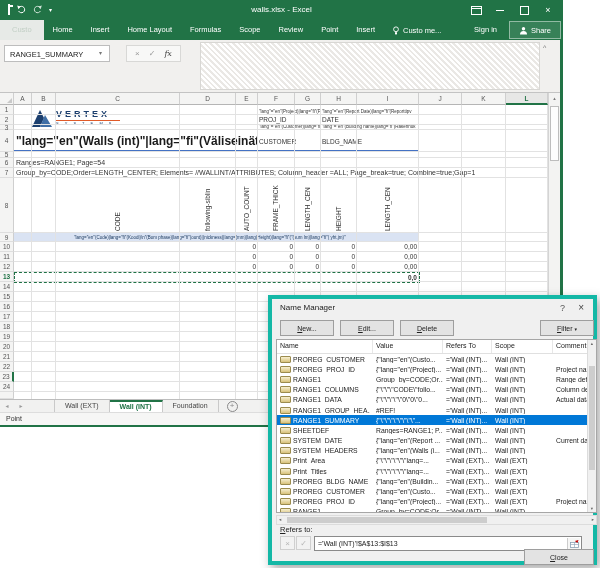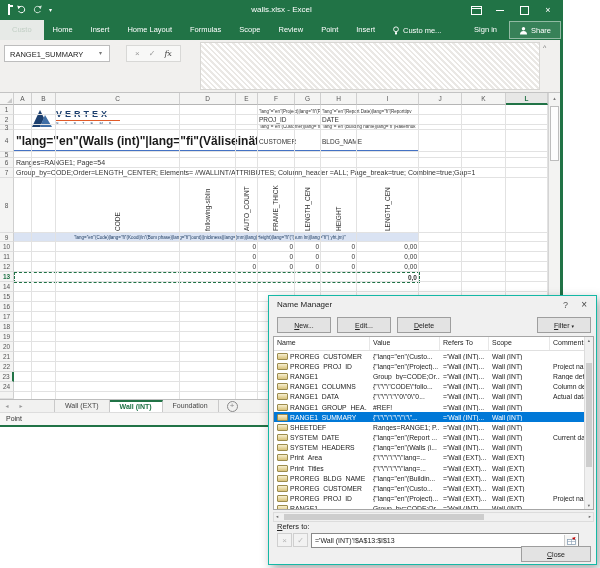--- a/index.html
+++ b/index.html
@@ -71,21 +71,21 @@
   
   #tabbar{position:absolute;left:0;top:399px;width:560px;height:13px;background:#f1f1f0;border-top:1px solid #bdbdbd;display:flex;align-items:stretch;box-sizing:border-box;}
   .tnav{width:14px;text-align:center;font-size:6px;color:#9a9a9a;line-height:12px;}
   #tabspacer{width:26px;border-right:1px solid #c9c9c9;}
   .sheettab{font-size:7px;color:#444;padding:0 10px;line-height:12px;border-right:1px solid #c9c9c9;white-space:nowrap;}
   .sheettab.active{background:#fff;color:#1e7145;font-weight:bold;border-top:2px solid #217346;line-height:10px;}
   #newsheet{width:9px;height:9px;border:1px solid #8a8a8a;border-radius:50%;color:#8a8a8a;font-size:8px;line-height:8px;text-align:center;margin:1px 0 0 8px;}
   
   #statusbar{position:absolute;left:0;top:412px;width:560px;height:13px;background:#f6f6f5;border-top:1px solid #ddd;font-size:7px;color:#333;line-height:12px;padding-left:6px;box-sizing:border-box;}
   
-  #dialog{position:absolute;left:268px;top:295px;width:329px;height:270px;background:#f0f0f0;border:1px solid #14b8a6;box-shadow:3px 4px 10px rgba(0,0,0,.35);box-sizing:border-box;}
+  #dialog{position:absolute;left:268px;top:295px;width:329px;height:270px;background:#f0f0f0;border:4px solid #14b8a6;box-shadow:3px 4px 10px rgba(0,0,0,.35);box-sizing:border-box;}
   #dlg-title{position:absolute;left:0;top:0;width:100%;height:18px;font-size:8px;color:#222;line-height:18px;padding-left:8px;box-sizing:border-box;}
   #dlg-help{position:absolute;right:28px;top:0;font-size:9px;color:#555;line-height:18px;}
   #dlg-x{position:absolute;right:9px;top:0;font-size:10px;color:#444;line-height:18px;}
   .dbtn{position:absolute;height:16px;background:#e3e3e3;border:1px solid #9e9e9e;font-size:7px;color:#222;text-align:center;line-height:14px;box-sizing:border-box;}
   #dlist{position:absolute;left:4px;top:40px;width:321px;height:174px;background:#fff;border:1px solid #a6a6a6;box-sizing:border-box;overflow:hidden;}
   #dlist-header{display:flex;height:13px;border-bottom:1px solid #e0e0e0;font-size:7px;color:#222;}
   #dlist-header .hc{border-right:1px solid #e7e7e7;padding:0 3px;line-height:12px;overflow:hidden;white-space:nowrap;box-sizing:border-box;}
   .dlrow{display:flex;height:10.2px;align-items:center;font-size:6.8px;color:#222;}
   .dlrow.selected{background:#0078d7;color:#fff;}
   .dlc{overflow:hidden;white-space:nowrap;padding:0 3px;box-sizing:border-box;}

